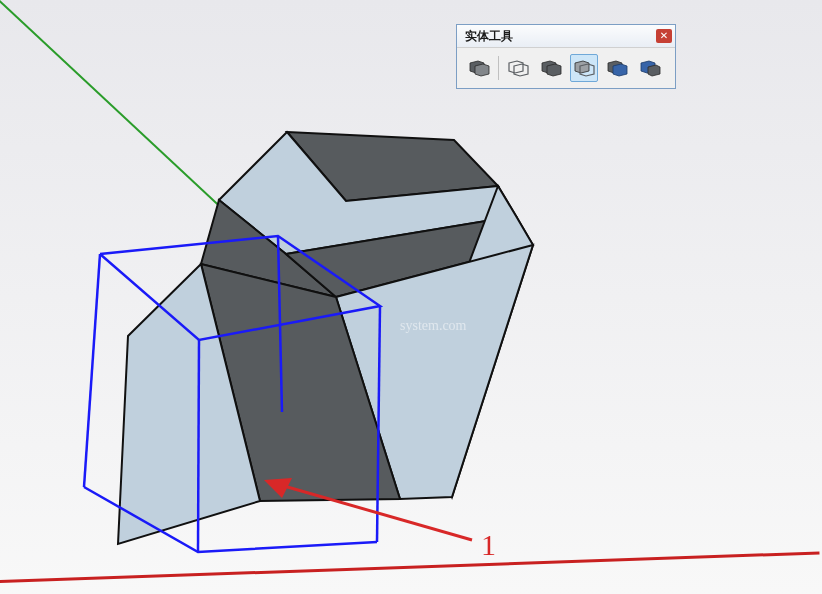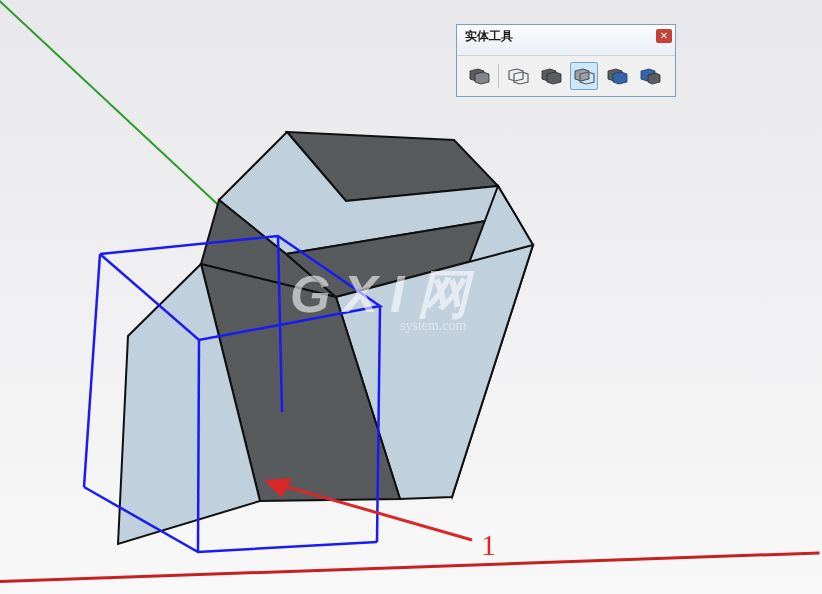--- a/index.html
+++ b/index.html
@@ -55,21 +55,21 @@
       background: #f0f0f0;
       border: 1px solid #7c9ec4;
     }
 
     .panel-titlebar {
       background: linear-gradient(180deg, #fbfcfd 0%, #e9eef5 100%);
       height: 22px;
       display: flex;
       align-items: center;
       justify-content: space-between;
-      padding: 0 3px 8px 8px;
+      padding: 0 3px 0 8px;
       border-bottom: 1px solid #d0d0d0;
     }
 
     .panel-title {
       font-size: 12px;
       font-weight: bold;
       color: #1a1a1a;
     }
 
     .close-btn {
@@ -188,21 +188,20 @@
     <g fill="none" stroke="#1a1af8" stroke-width="2.5">
       <polyline points="100,254 278,236 380,306 199,340 100,254"></polyline>
       <polyline points="100,254 84,487"></polyline>
       <polyline points="199,340 198,552"></polyline>
       <polyline points="380,306 377,542"></polyline>
       <polyline points="278,236 282,412"></polyline>
       <polyline points="84,487 198,552 377,542"></polyline>
     </g>
   </svg>
 
-  <div class="watermark">G X I 网</div>
   <div class="watermark-sub">system.com</div>
 
   <svg class="annotation-arrow" width="220" height="80">
     <line x1="210" y1="68" x2="15" y2="12" stroke="#d82828" stroke-width="3"></line>
     <polygon points="2,8 30,6 20,26" fill="#d82828"></polygon>
   </svg>
   <div class="annotation-label">1</div>
 
   <div class="floating-panel">
     <div class="panel-titlebar">

